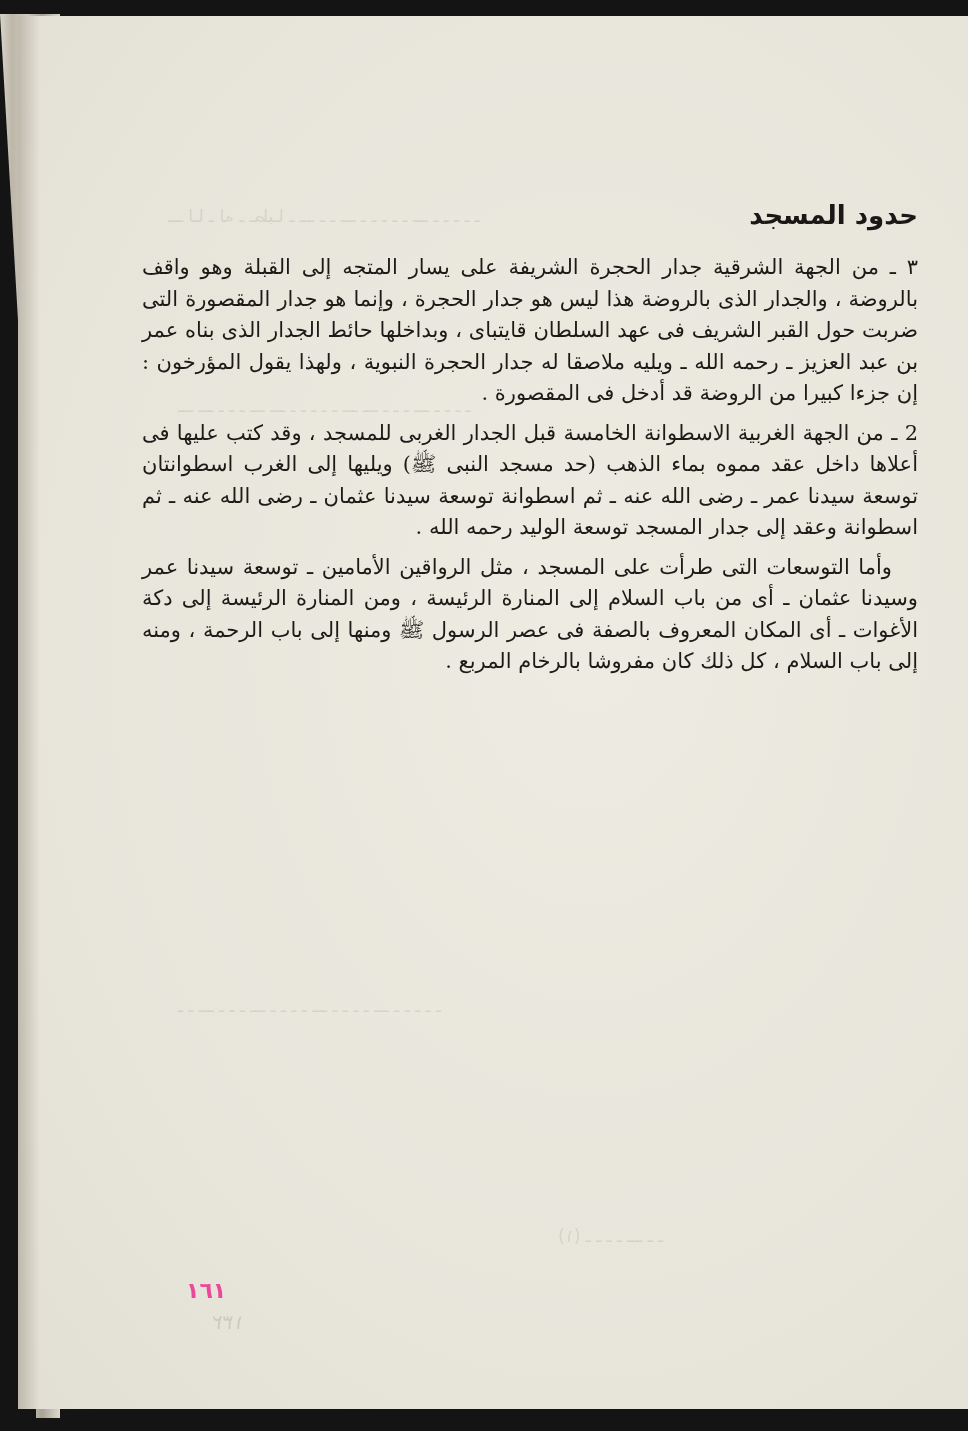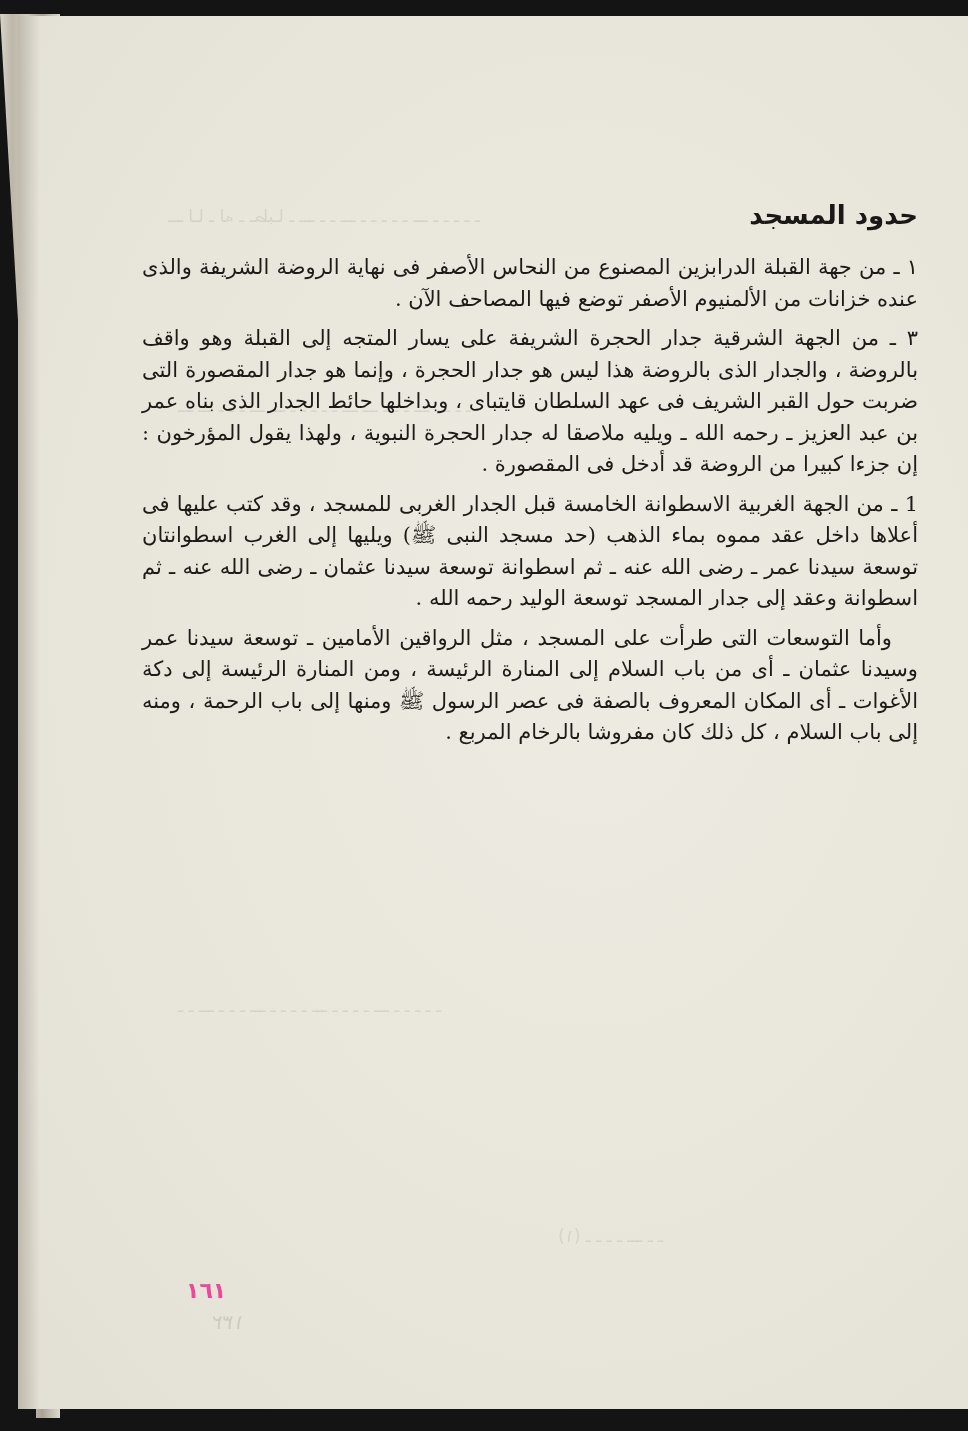--- a/index.html
+++ b/index.html
@@ -108,20 +108,19 @@
 
   <div class="bleed" style="top:190px; left:150px;">ـــ لـا ـ له ـ ـطبـا ـ ـــ ـ ـ ـــ ـ ـ ـ ـ ـ ـــ ـ ـ ـ ـ ـ</div>
   <div class="bleed" style="top:380px; left:160px;">ـــ ـــ ـ ـ ـ ـــ ـــ ـ ـ ـ ـ ـ ـــ ـــ ـ ـ ـ ـــ ـ ـ ـ ـ</div>
   <div class="bleed" style="top:980px; left:160px;">ـ ـ ـــ ـ ـ ـ ـــ ـ ـ ـ ـ ـــ ـ ـ ـ ـ ـــ ـ ـ ـ ـ ـ</div>
   <div class="bleed" style="top:1210px; left:540px;">(١) ـ ـ ـ ـ ـــ ـ ـ</div>
 </div>
 
 <div class="content">
   <h1 class="title">حدود المسجد</h1>
 
-  <p class="para">١ ـ من جهة القبلة الدرابزين المصنوع من النحاس الأصفر فى نهاية الروضة الشريفة والذى عنده خزانات من الألمنيوم الأصفر توضع فيها المصاحف الآن .</p>
   <p class="para">٣ ـ من الجهة الشرقية جدار الحجرة الشريفة على يسار المتجه إلى القبلة وهو واقف بالروضة ، والجدار الذى بالروضة هذا ليس هو جدار الحجرة ، وإنما هو جدار المقصورة التى ضربت حول القبر الشريف فى عهد السلطان قايتباى ، وبداخلها حائط الجدار الذى بناه عمر بن عبد العزيز ـ رحمه الله ـ ويليه ملاصقا له جدار الحجرة النبوية ، ولهذا يقول المؤرخون : إن جزءا كبيرا من الروضة قد أدخل فى المقصورة .</p>
-  <p class="para">1 ـ من الجهة الغربية الاسطوانة الخامسة قبل الجدار الغربى للمسجد ، وقد كتب عليها فى أعلاها داخل عقد مموه بماء الذهب (حد مسجد النبى ﷺ) ويليها إلى الغرب اسطوانتان توسعة سيدنا عمر ـ رضى الله عنه ـ ثم اسطوانة توسعة سيدنا عثمان ـ رضى الله عنه ـ ثم اسطوانة وعقد إلى جدار المسجد توسعة الوليد رحمه الله .</p>
+  <p class="para">2 ـ من الجهة الغربية الاسطوانة الخامسة قبل الجدار الغربى للمسجد ، وقد كتب عليها فى أعلاها داخل عقد مموه بماء الذهب (حد مسجد النبى ﷺ) ويليها إلى الغرب اسطوانتان توسعة سيدنا عمر ـ رضى الله عنه ـ ثم اسطوانة توسعة سيدنا عثمان ـ رضى الله عنه ـ ثم اسطوانة وعقد إلى جدار المسجد توسعة الوليد رحمه الله .</p>
   <p class="para first-indent">وأما التوسعات التى طرأت على المسجد ، مثل الرواقين الأمامين ـ توسعة سيدنا عمر وسيدنا عثمان ـ أى من باب السلام إلى المنارة الرئيسة ، ومن المنارة الرئيسة إلى دكة الأغوات ـ أى المكان المعروف بالصفة فى عصر الرسول ﷺ ومنها إلى باب الرحمة ، ومنه إلى باب السلام ، كل ذلك كان مفروشا بالرخام المربع .</p>
 </div>
 
 <div class="page-number">١٦١</div>
 <div class="bleed-number">١٣٢</div>
 
 </body></html>

